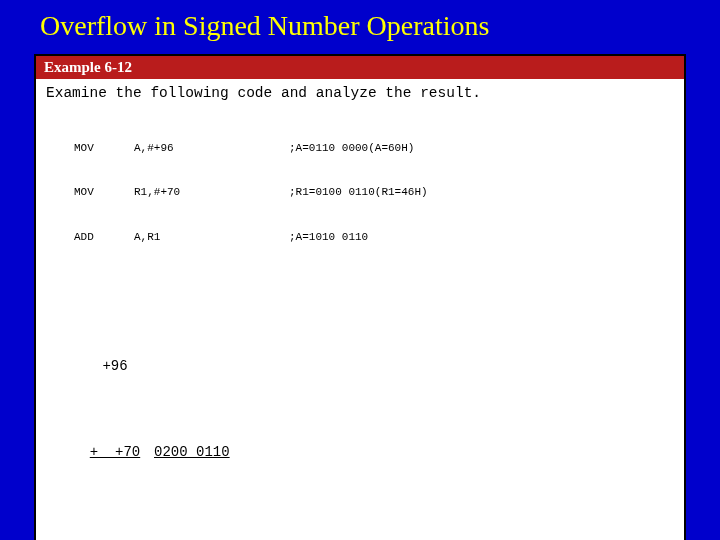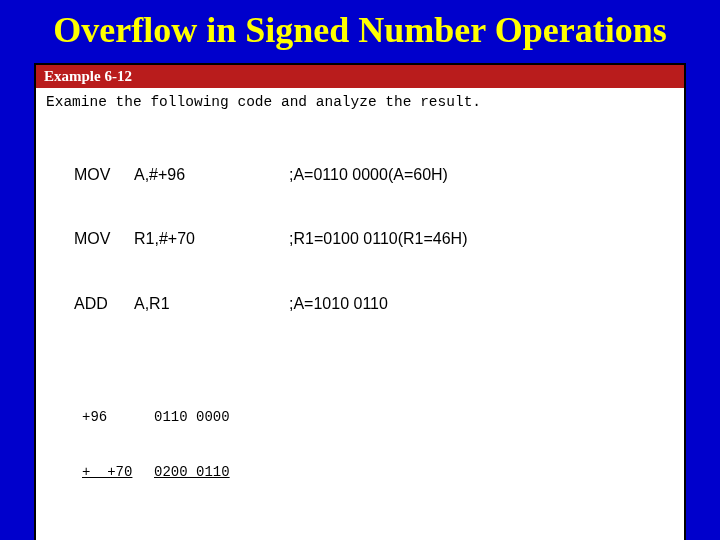--- a/index.html
+++ b/index.html
@@ -5,25 +5,24 @@
   * { margin: 0; padding: 0; box-sizing: border-box; }
   body {
     width: 720px;
     height: 540px;
     background: #0000cc;
     font-family: "Times New Roman", serif;
     overflow: hidden;
   }
   .slide-title {
     color: #ffff00;
-    font-size: 36px;
-    text-align: center;
+    font-size: 28px;
     padding: 10px 40px 8px 40px;
     line-height: 1.15;
-    font-weight: bold;
+    font-weight: normal;
   }
   .example-box {
     margin: 4px 34px 0 34px;
     background: #ffffff;
     border: 2px solid #000;
   }
   .example-header {
     background: #b91c1c;
     color: #fff;
     font-weight: bold;
@@ -35,43 +34,43 @@
     padding: 6px 10px 10px 10px;
     color: #000;
     font-size: 14.5px;
     font-family: "Times New Roman", serif;
   }
   .prompt-line {
     margin-bottom: 10px;
     font-family: Liberation Mono, monospace;
   }
   .code-block {
-    font-family: Liberation Sans, sans-serif;
-    font-size: 16px;
+    font-family: Liberation Mono, monospace;
+    font-size: 11px;
     white-space: pre;
     margin: 4px 0 14px 28px;
     line-height: 1.35;
   }
   .code-row { display: flex; }
   .col-op  { width: 48px; }
   .col-arg { width: 155px; margin-left: 12px; }
   .col-cmt { flex: 1; }
   .solution-label {
     font-weight: bold;
     margin: 4px 0 10px 0;
   }
   .math-block {
     font-family: "Courier New", monospace;
     font-size: 14px;
     white-space: pre;
     margin: 0 0 14px 36px;
     line-height: 1.3;
   }
   .math-row { display: flex; align-items: flex-end; }
-  .m-left  { width: 72px; text-align: left; padding-right: 6px; }
+  .m-left  { width: 72px; text-align: center; padding-right: 6px; margin-top: 32px; }
   .m-bits  { width: 100px; }
   .m-tail  { padding-left: 18px; }
   .underline { text-decoration: underline; }
 </style>
 </head>
 <body>
 
 <h1 class="slide-title">Overflow in Signed Number Operations</h1>
 
 <div class="example-box">
@@ -95,21 +94,20 @@
         <span class="col-op">ADD</span>
         <span class="col-arg">A,R1</span>
         <span class="col-cmt">;A=1010 0110</span>
       </div>
     </div>
 
 
     <div class="math-block">
       <div class="math-row">
         <span class="m-left">+96</span>
-        <span class="m-bits">0110 0000</span>
         <span class="m-tail"></span>
       </div>
       <div class="math-row">
         <span class="m-left underline">+  +70</span>
         <span class="m-bits underline">0200 0110</span>
         <span class="m-tail"></span>
       </div>
       
     </div>
 

